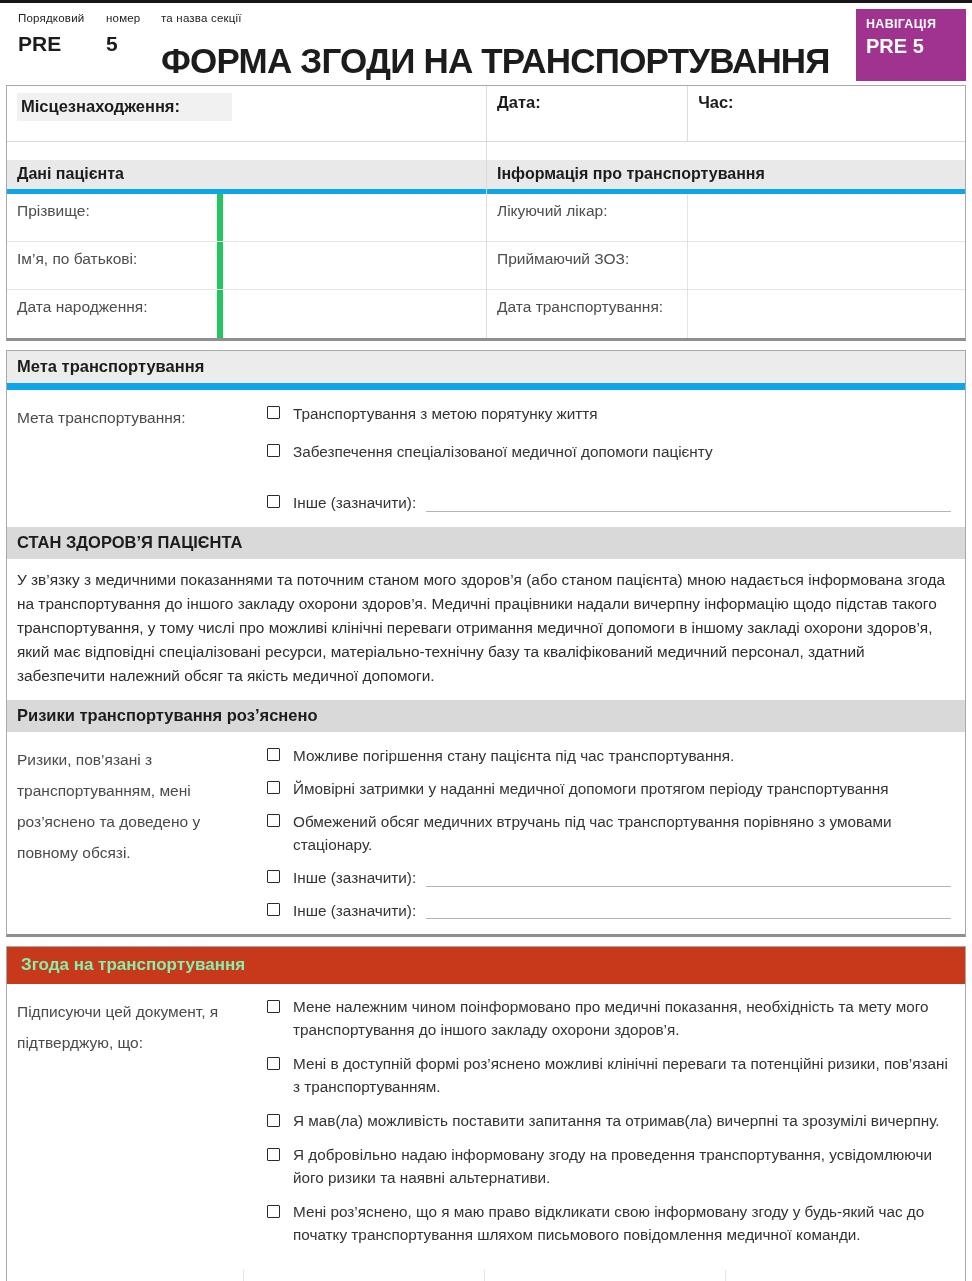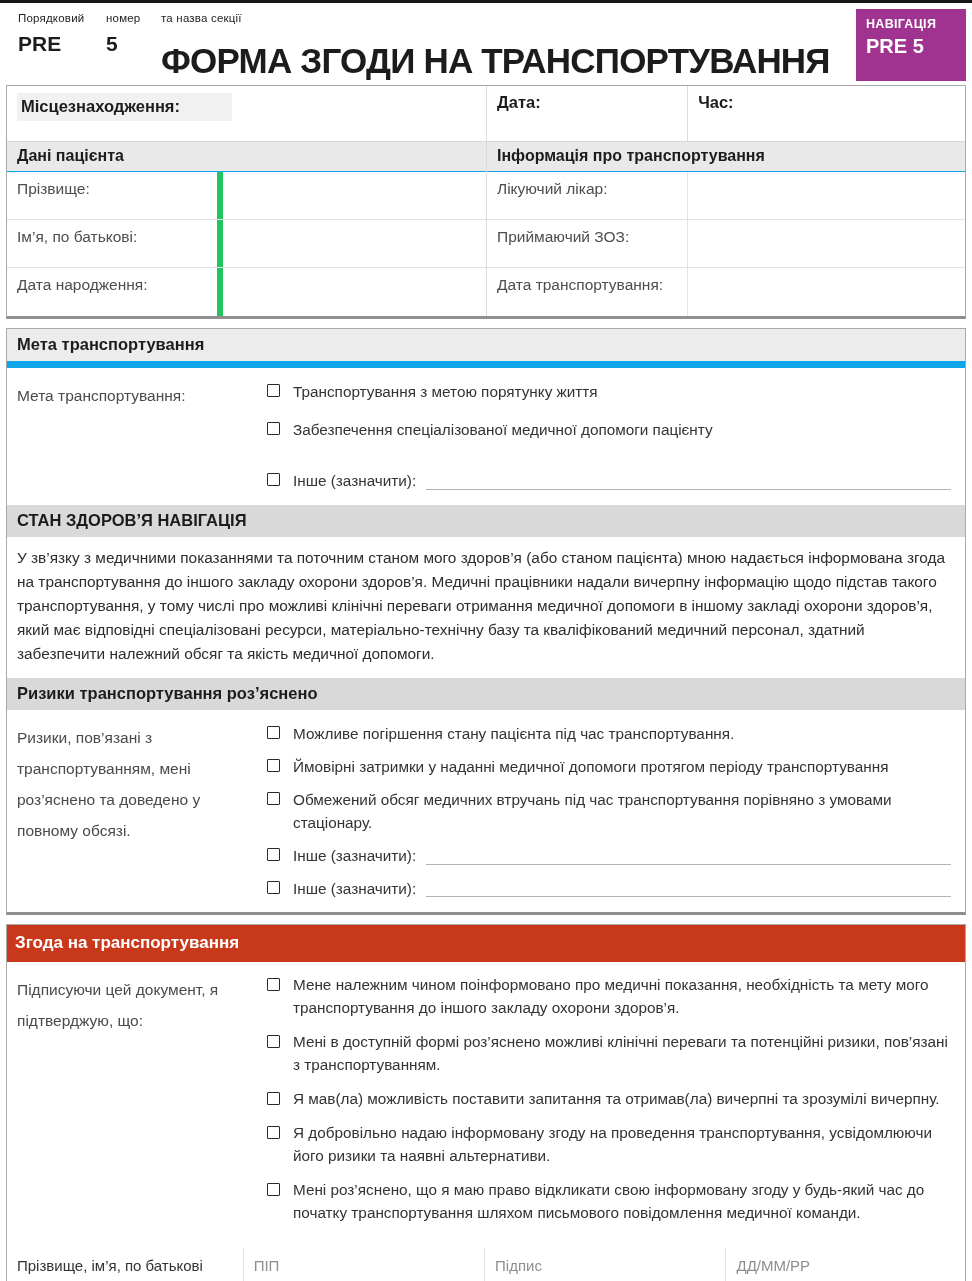--- a/index.html
+++ b/index.html
@@ -41,21 +41,21 @@
   .split { display:flex; }
   .split > .half { width:50%; }
   .split > .half + .half { border-left:1px solid #dcdcdc; }
   .row-top { display:flex; min-height:56px; border-bottom:1px solid #d9d9d9; }
   .cell { padding:7px 10px; }
   .lbl-bold { font-weight:bold; font-size:16.5px; }
   .loc-cell { width:50%; }
   .loc-highlight { display:inline-block; background:#f1f1f1; padding:4px 6px 5px 4px; min-width:215px; }
   .date-cell { width:21%; border-left:1px solid #dcdcdc; }
   .time-cell { width:29%; border-left:1px solid #dcdcdc; }
-  .subhead { background:#e9e9e9; font-weight:bold; font-size:16px; padding:5px 10px 6px 10px; border-bottom:1px solid #0ea5e9; }
+  .subhead { background:#e9e9e9; font-weight:bold; font-size:16px; padding:5px 10px 6px 10px; border-bottom:5px solid #0ea5e9;margin-top:18px; }
   .field-row { display:flex; min-height:48px; border-bottom:1px solid #e3e3e3; }
   .field-row:last-child { border-bottom:none; }
   .field-label { padding:8px 10px; font-size:15.5px; color:#4d4d4d; }
   .half-l .field-label { width:45%; border-right:6px solid #22c55e; }
   .half-r .field-label { width:42%; border-right:1px solid #e3e3e3; }
   .field-value { flex:1; }
 
   
   .band { font-weight:bold; font-size:16.5px; padding:6px 10px 7px 10px; }
   .band-light { background:#ececec; border-bottom:7px solid #0ea5e9; }
@@ -67,21 +67,21 @@
   .check-item { display:flex; align-items:flex-start; font-size:15.3px; color:#333; line-height:1.55; margin-bottom:9px; }
   .check-item:last-child { margin-bottom:0; }
   .cbx {
     width:13px; height:13px; border:1.6px solid #2a2a2a; border-radius:1px;
     flex-shrink:0; margin:4px 13px 0 2px; background:#fff;
   }
   .fill-line { flex:1; border-bottom:1px solid #b3b3b3; margin:0 4px 3px 10px; align-self:flex-end; height:1em; }
   .paragraph { padding:9px 10px 12px 10px; font-size:15.4px; line-height:1.56; color:#2d2d2d; }
 
   
-  .band-red { background:#c8391b; color:#ffffff; font-weight:bold; font-size:17px; padding:8px 10px 9px 8px; }
+  .band-red { background:#c8391b; color:#86efac; font-weight:bold; font-size:17px; padding:8px 10px 9px 14px; }
   .consent-area .check-item { margin-bottom:11px; line-height:1.5; }
 
   .sig-table { width:100%; }
   .sig-row { display:grid; grid-template-columns:24.6% 25.2% 25.2% 25%; border-bottom:1px solid #e3e3e3; }
   .sig-row:last-child { border-bottom:none; }
   .sig-cell { padding:7px 10px 9px 10px; font-size:15px; line-height:1.5; min-height:58px; }
   .sig-cell + .sig-cell { border-left:1px solid #e3e3e3; }
   .sig-label { color:#333; }
   .sig-ph { color:#8e8e8e; }
 </style>
@@ -165,21 +165,21 @@
         <span>Забезпечення спеціалізованої медичної допомоги пацієнту</span>
       </li>
       <li class="check-item">
         <span class="cbx"></span>
         <span>Інше (зазначити):</span>
         <span class="fill-line"></span>
       </li>
     </ul>
   </div>
 
-  <div class="band band-dark band-caps">СТАН ЗДОРОВ’Я НАВІГАЦІЯ</div>
+  <div class="band band-dark band-caps">СТАН ЗДОРОВ’Я ПАЦІЄНТА</div>
   <div class="paragraph">У зв’язку з медичними показаннями та поточним станом мого здоров’я (або станом пацієнта) мною надається інформована згода на транспортування до іншого закладу охорони здоров’я. Медичні працівники надали вичерпну інформацію щодо підстав такого транспортування, у тому числі про можливі клінічні переваги отримання медичної допомоги в іншому закладі охорони здоров’я, який має відповідні спеціалізовані ресурси, матеріально-технічну базу та кваліфікований медичний персонал, здатний забезпечити належний обсяг та якість медичної допомоги.</div>
 
   <div class="band band-dark">Ризики транспортування роз’яснено</div>
   <div class="check-area">
     <div class="check-label">Ризики, пов’язані з транспортуванням, мені роз’яснено та доведено у повному обсязі.</div>
     <ul class="check-list">
       <li class="check-item">
         <span class="cbx"></span>
         <span>Можливе погіршення стану пацієнта під час транспортування.</span>
       </li>

